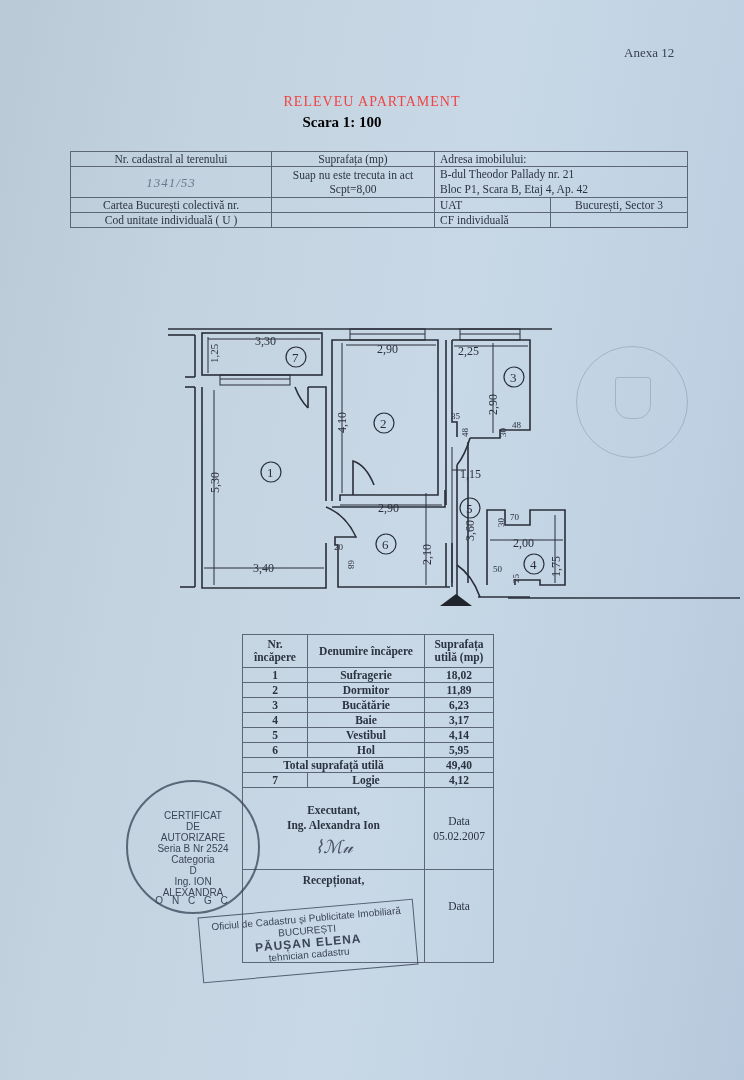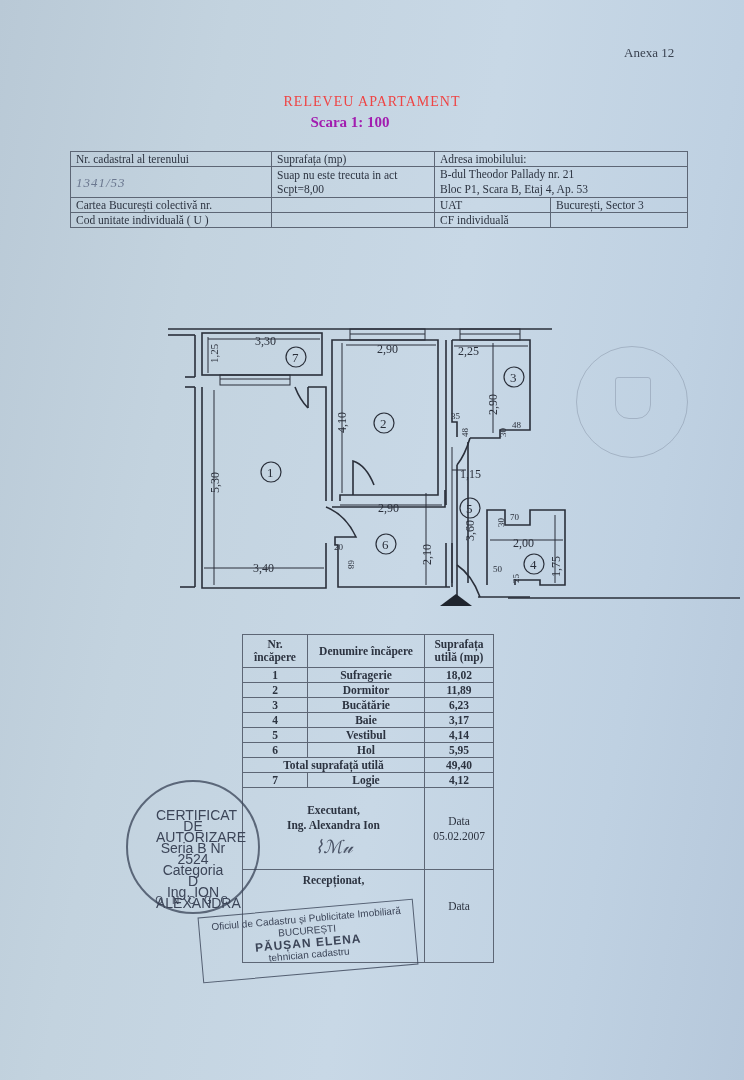--- a/index.html
+++ b/index.html
@@ -2,32 +2,32 @@
 <html><head>
 <meta charset="utf-8">
 <style>
   html,body{margin:0;padding:0;}
   body{width:744px;height:1080px;overflow:hidden;position:relative;
     background:linear-gradient(100deg,#b9c9d6 0%,#c3d3df 25%,#c8d8e6 55%,#bfd1e2 80%,#b6c8db 100%);
     font-family:"Liberation Serif",serif;color:#2a2f3a;}
   .abs{position:absolute;}
   .annex{left:624px;top:45px;font-size:13px;color:#3a4250;}
   .title{left:0;width:744px;top:94px;text-align:center;font-size:14px;letter-spacing:1px;color:#ef4444;}
-  .subtitle{left:8px;width:684px;top:114px;text-align:center;font-size:15px;font-weight:bold;color:#a21caf;}
+  .subtitle{left:0;width:684px;top:114px;text-align:center;font-size:15px;font-weight:bold;color:#000000;}
   table{border-collapse:collapse;}
   .hdr{left:70px;top:151px;width:618px;font-size:11.5px;color:#2c3340;}
   .hdr td{border:1.5px solid #5d6675;padding:0 5px;height:14px;line-height:13px;}
-  .c{}
+  .c{text-align:center;}
   .hand{color:#6b7890;font-style:italic;font-size:13px;letter-spacing:1px;margin-left:44px;}
   .rooms{left:242px;top:634px;width:252px;font-size:11.5px;font-weight:bold;color:#2c3340;border-radius:29px;}
   .rooms td{border:1.5px solid #5d6675;padding:0 3px;text-align:center;height:14px;line-height:13px;}
   .rooms .h td{height:32px;line-height:13px;}
   svg text{font-family:"Liberation Serif",serif;fill:#2a2f3a;}
   .stampA{left:126px;top:780px;width:130px;height:130px;border:2px solid rgba(55,65,85,.75);border-radius:50%;}
-  .stampA .inner{position:absolute;left:28px;top:28px;width:74px;text-align:center;font-family:"Liberation Sans",sans-serif;font-size:14px;line-height:11px;color:#3c4558;}
+  .stampA .inner{position:absolute;left:28px;top:28px;width:74px;text-align:center;font-family:"Liberation Sans",sans-serif;font-size:10px;line-height:11px;color:#3c4558;}
   .stampB{left:200px;top:908px;width:214px;height:60px;border:1.5px solid rgba(55,65,85,.8);transform:rotate(-5deg);
     font-family:"Liberation Sans",sans-serif;color:#3c4558;text-align:center;font-size:10px;line-height:12px;padding-top:4px;}
   .stampB .big{font-size:12px;font-weight:bold;letter-spacing:1px;}
   .faint{left:576px;top:346px;width:110px;height:110px;border:1px solid rgba(110,120,140,.35);border-radius:50%;}
   .faint .shield{position:absolute;left:38px;top:30px;width:34px;height:40px;border:1px solid rgba(110,120,140,.35);border-radius:3px 3px 14px 14px;}
 </style>
 </head>
 <body>
 
 <div class="abs annex">Anexa 12</div>
@@ -42,21 +42,21 @@
     <td colspan="2">Adresa imobilului:</td>
   </tr>
   <tr>
     <td class="c hand">1341/53</td>
     <td class="c" style="line-height:14px">
       <div>Suap nu este trecuta in act</div>
       <div>Scpt=8,00</div>
     </td>
     <td colspan="2" style="line-height:15px">
       <div>B-dul Theodor Pallady nr. 21</div>
-      <div>Bloc P1, Scara B, Etaj 4, Ap. 53</div>
+      <div>Bloc P1, Scara B, Etaj 4, Ap. 42</div>
     </td>
   </tr>
   <tr>
     <td class="c">Cartea București colectivă nr.</td>
     <td></td>
     <td style="width:105px">UAT</td>
     <td class="c">București, Sector 3</td>
   </tr>
   <tr>
     <td class="c">Cod unitate individuală  ( U )</td>

